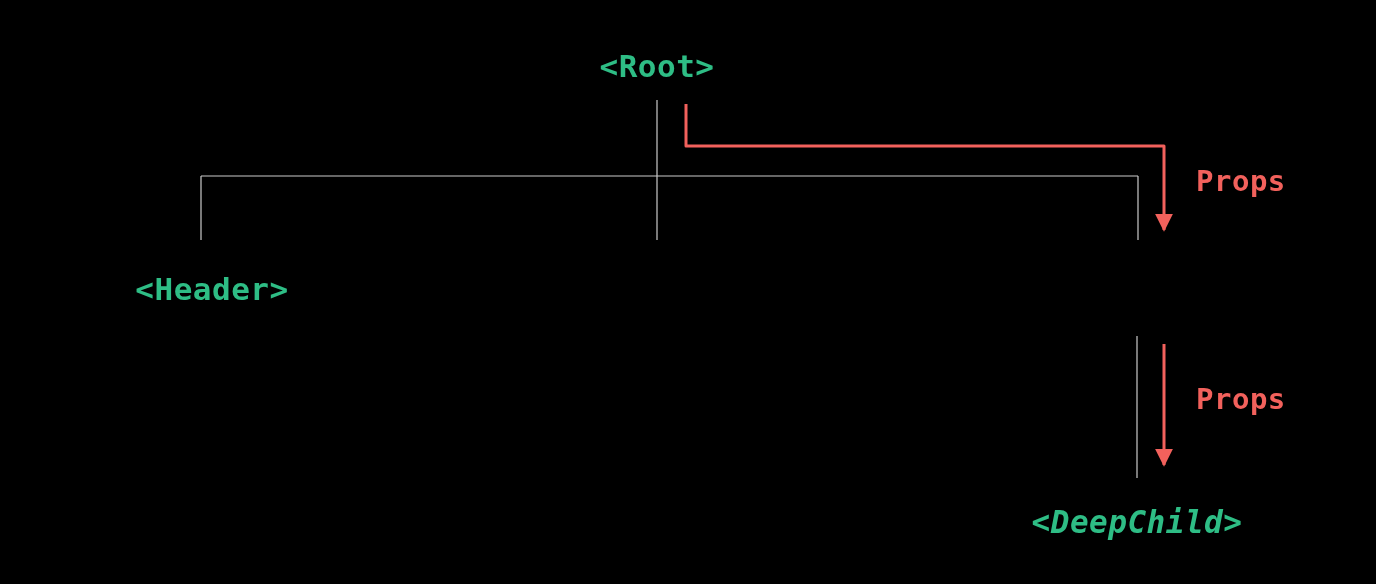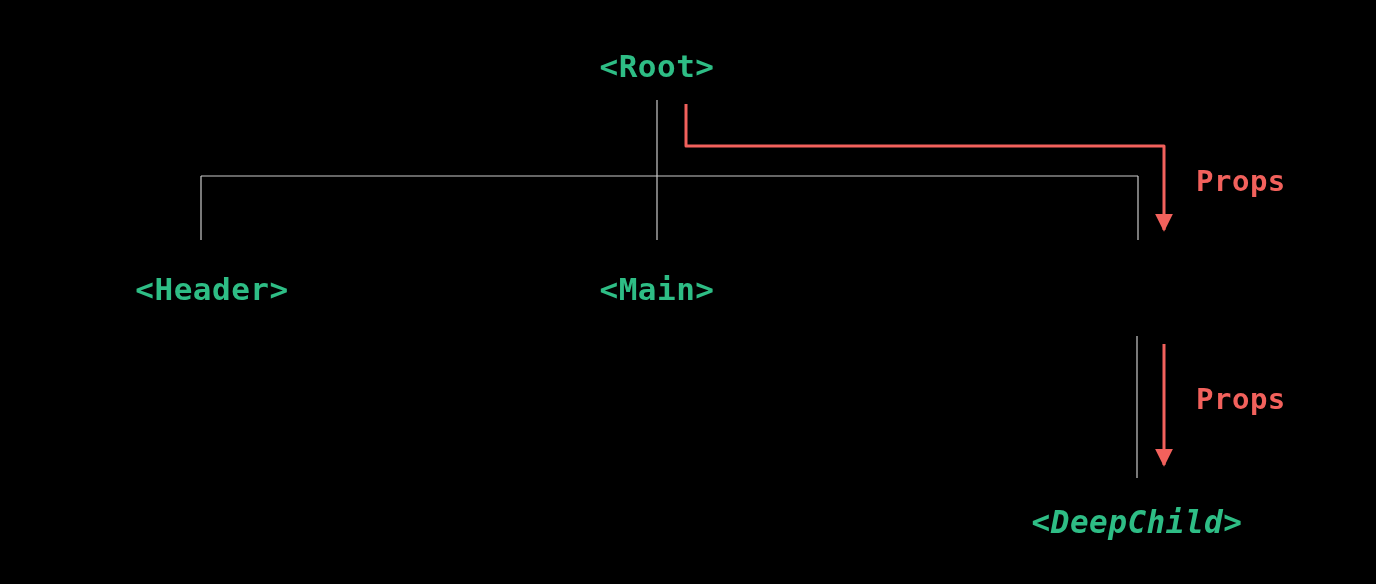--- a/index.html
+++ b/index.html
@@ -82,21 +82,20 @@
     <path class="tree-line" d="M 1137 336 L 1137 478"></path>
 
     <path class="props-arrow" d="M 686 104 L 686 146 L 1164 146 L 1164 230" marker-end="url(#arrowhead)"></path>
     <path class="props-arrow" d="M 1164 344 L 1164 465" marker-end="url(#arrowhead)"></path>
   </svg>
 
   <div class="node" id="node-root">&lt;Root&gt;</div>
 
   <div class="node" id="node-header">&lt;Header&gt;</div>
 
-  <div class="node" id="node-main">&lt;Main&gt;</div>
 
 
   <div class="node" id="node-deepchild">&lt;DeepChild&gt;</div>
 
   <div class="props-label" id="props-label-1">Props</div>
 
   <div class="props-label" id="props-label-2">Props</div>
 
 </div>
 

